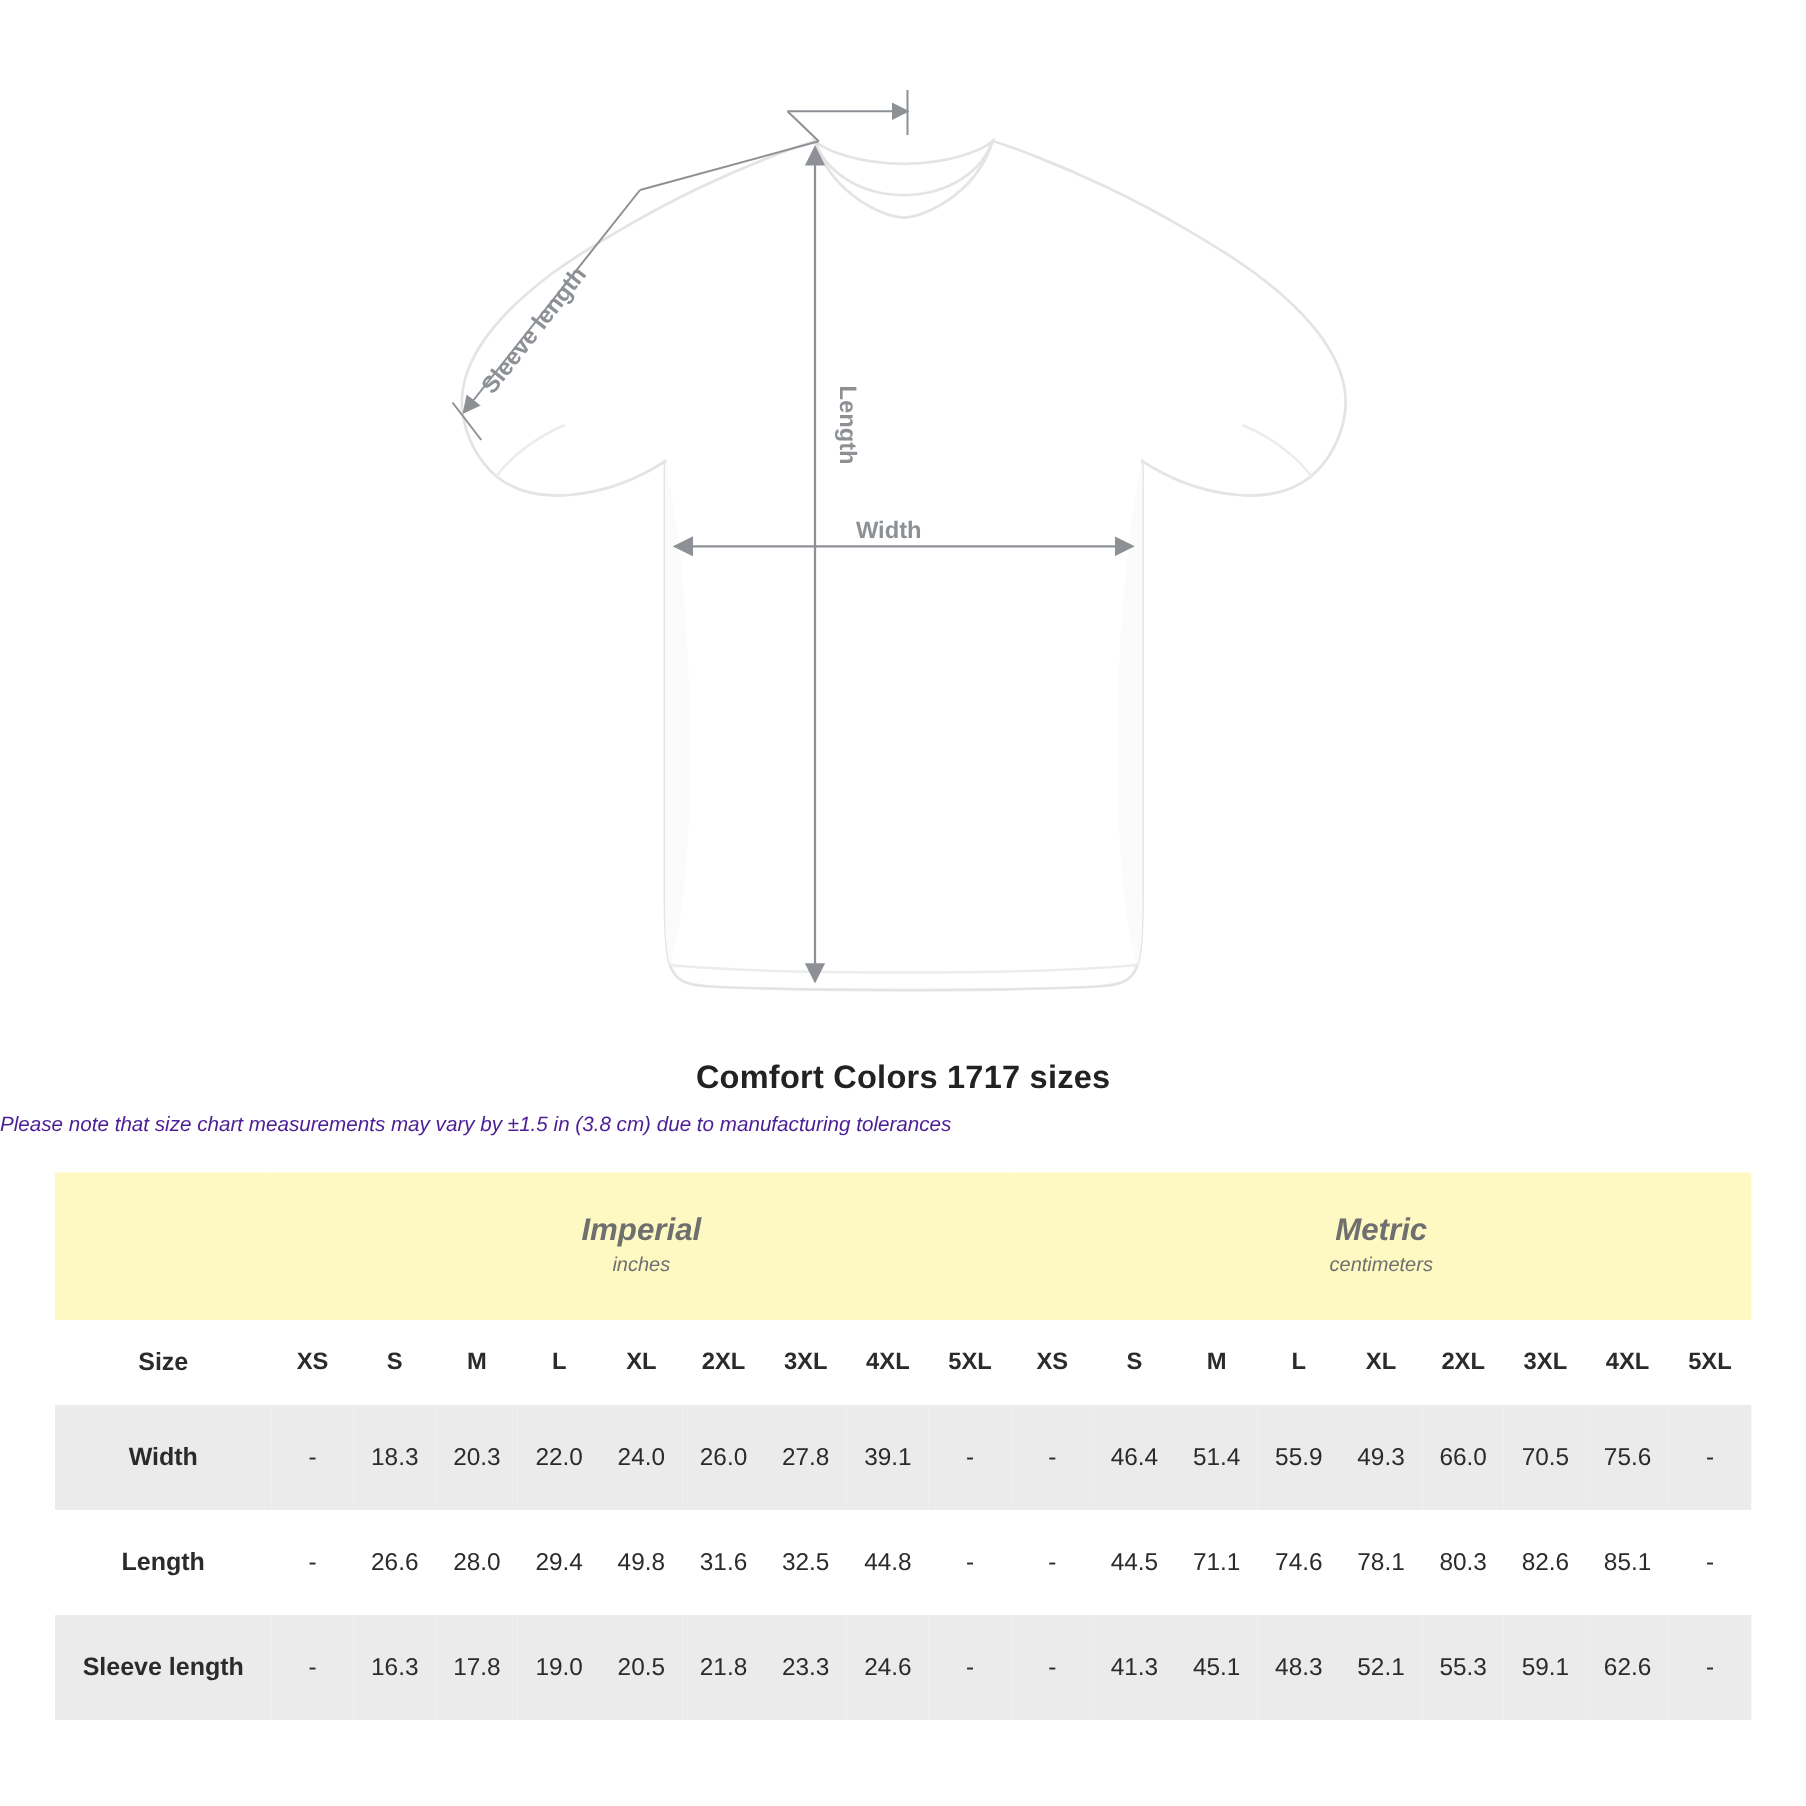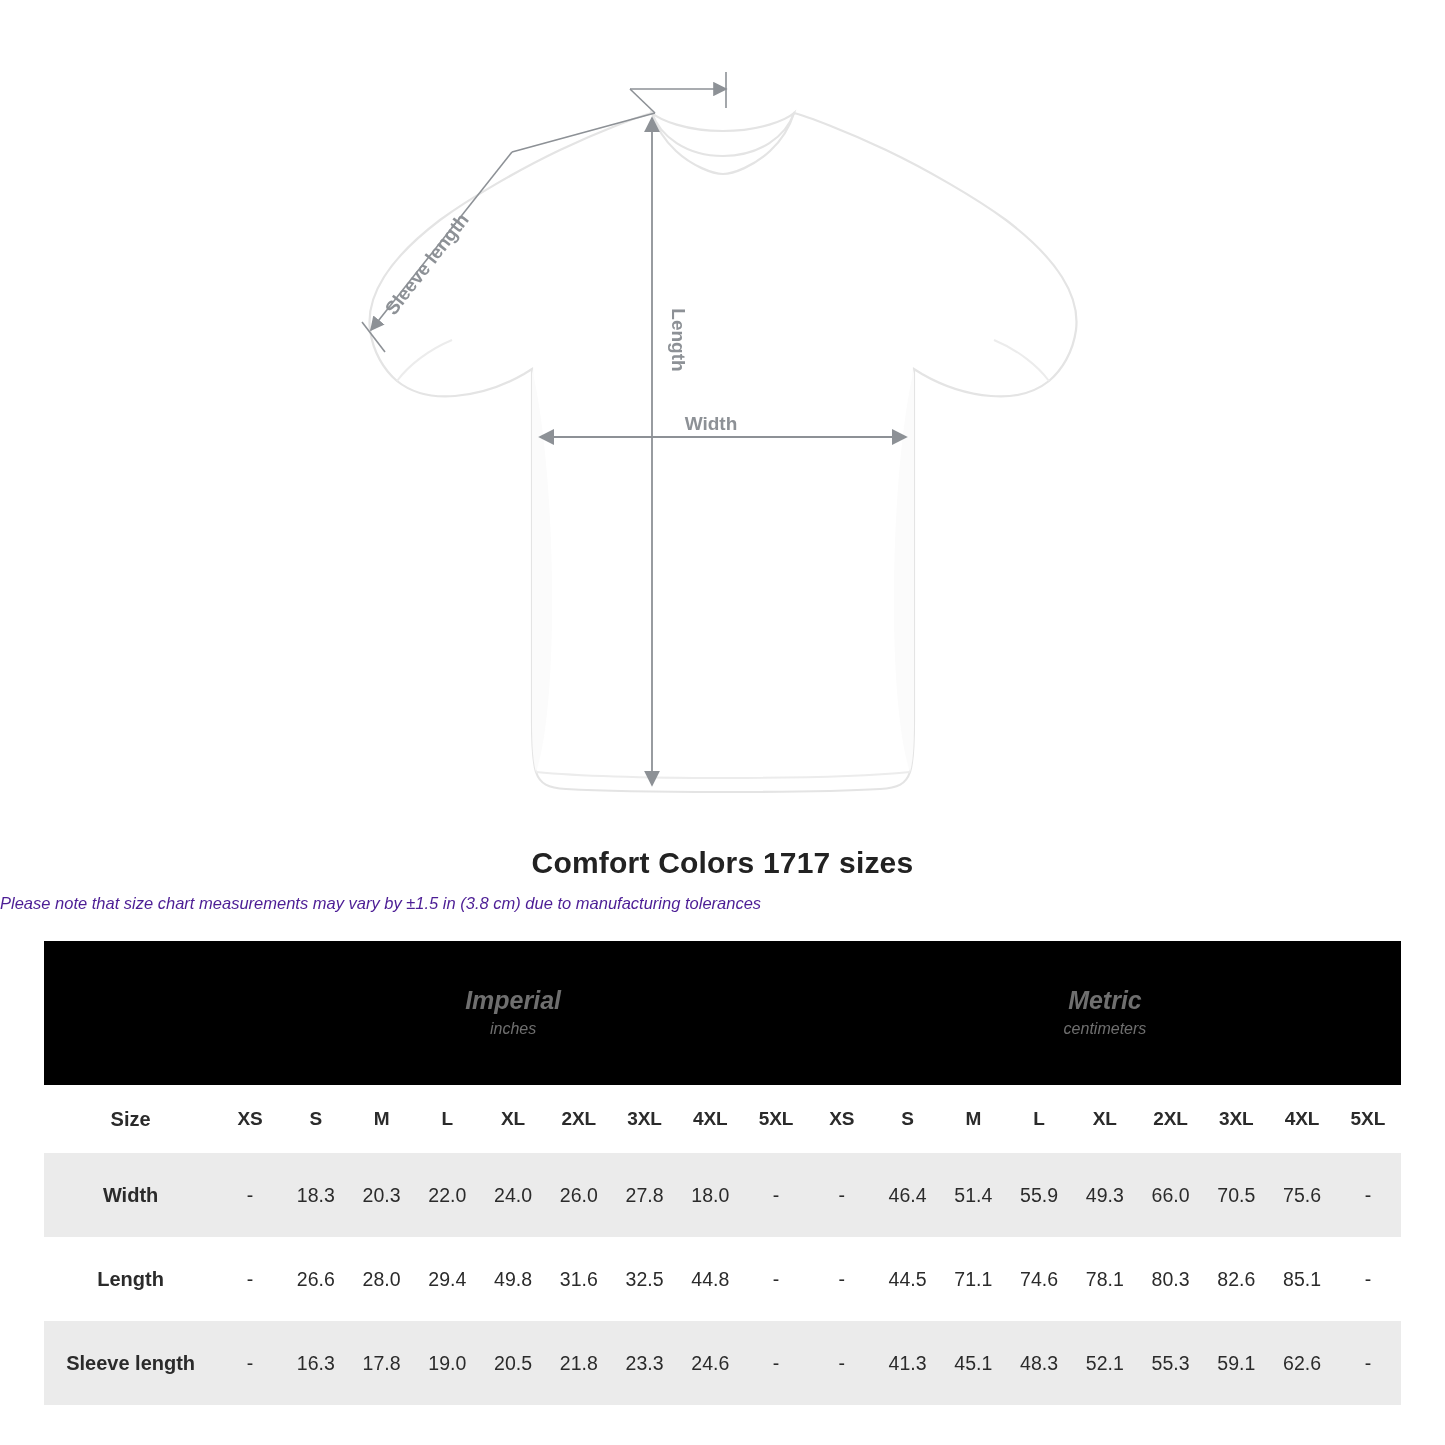--- a/index.html
+++ b/index.html
@@ -25,21 +25,21 @@
   }
   .illustration svg {
     position: absolute;
     top: 0;
     left: 0;
   }
 
   
   .chart-title {
     text-align: center;
-    font-size: 30px;
+    font-size: 26px;
     font-weight: bold;
     color: #222222;
     margin-top: 16px;
     letter-spacing: 0.2px;
   }
   .chart-note {
     text-align: left;
     font-size: 16.5px;
     font-style: italic;
     color: #4c1d95;
@@ -54,22 +54,22 @@
     width: 1357px;
     border-collapse: collapse;
     table-layout: fixed;
   }
   table.size-table td, table.size-table th {
     border: none;
     text-align: center;
     vertical-align: middle;
   }
   .unit-head {
-    background: #000000;
-    height: 144px;
+    background: #fef9c3;
+    height: 118px;
   }
   .unit-head .unit-name {
     font-size: 25px;
     font-style: italic;
     font-weight: bold;
     color: #6f6f6f;
     line-height: 1.25;
   }
   .unit-head .unit-sub {
     font-size: 16px;
@@ -253,21 +253,21 @@
 
         <tr class="data-row shaded">
           <td class="rowlabel">Width</td>
           <td>-</td>
           <td>18.3</td>
           <td>20.3</td>
           <td>22.0</td>
           <td>24.0</td>
           <td>26.0</td>
           <td>27.8</td>
-          <td>18.0</td>
+          <td>39.1</td>
           <td>-</td>
           <td>-</td>
           <td>46.4</td>
           <td>51.4</td>
           <td>55.9</td>
           <td>49.3</td>
           <td>66.0</td>
           <td>70.5</td>
           <td>75.6</td>
           <td>-</td>

